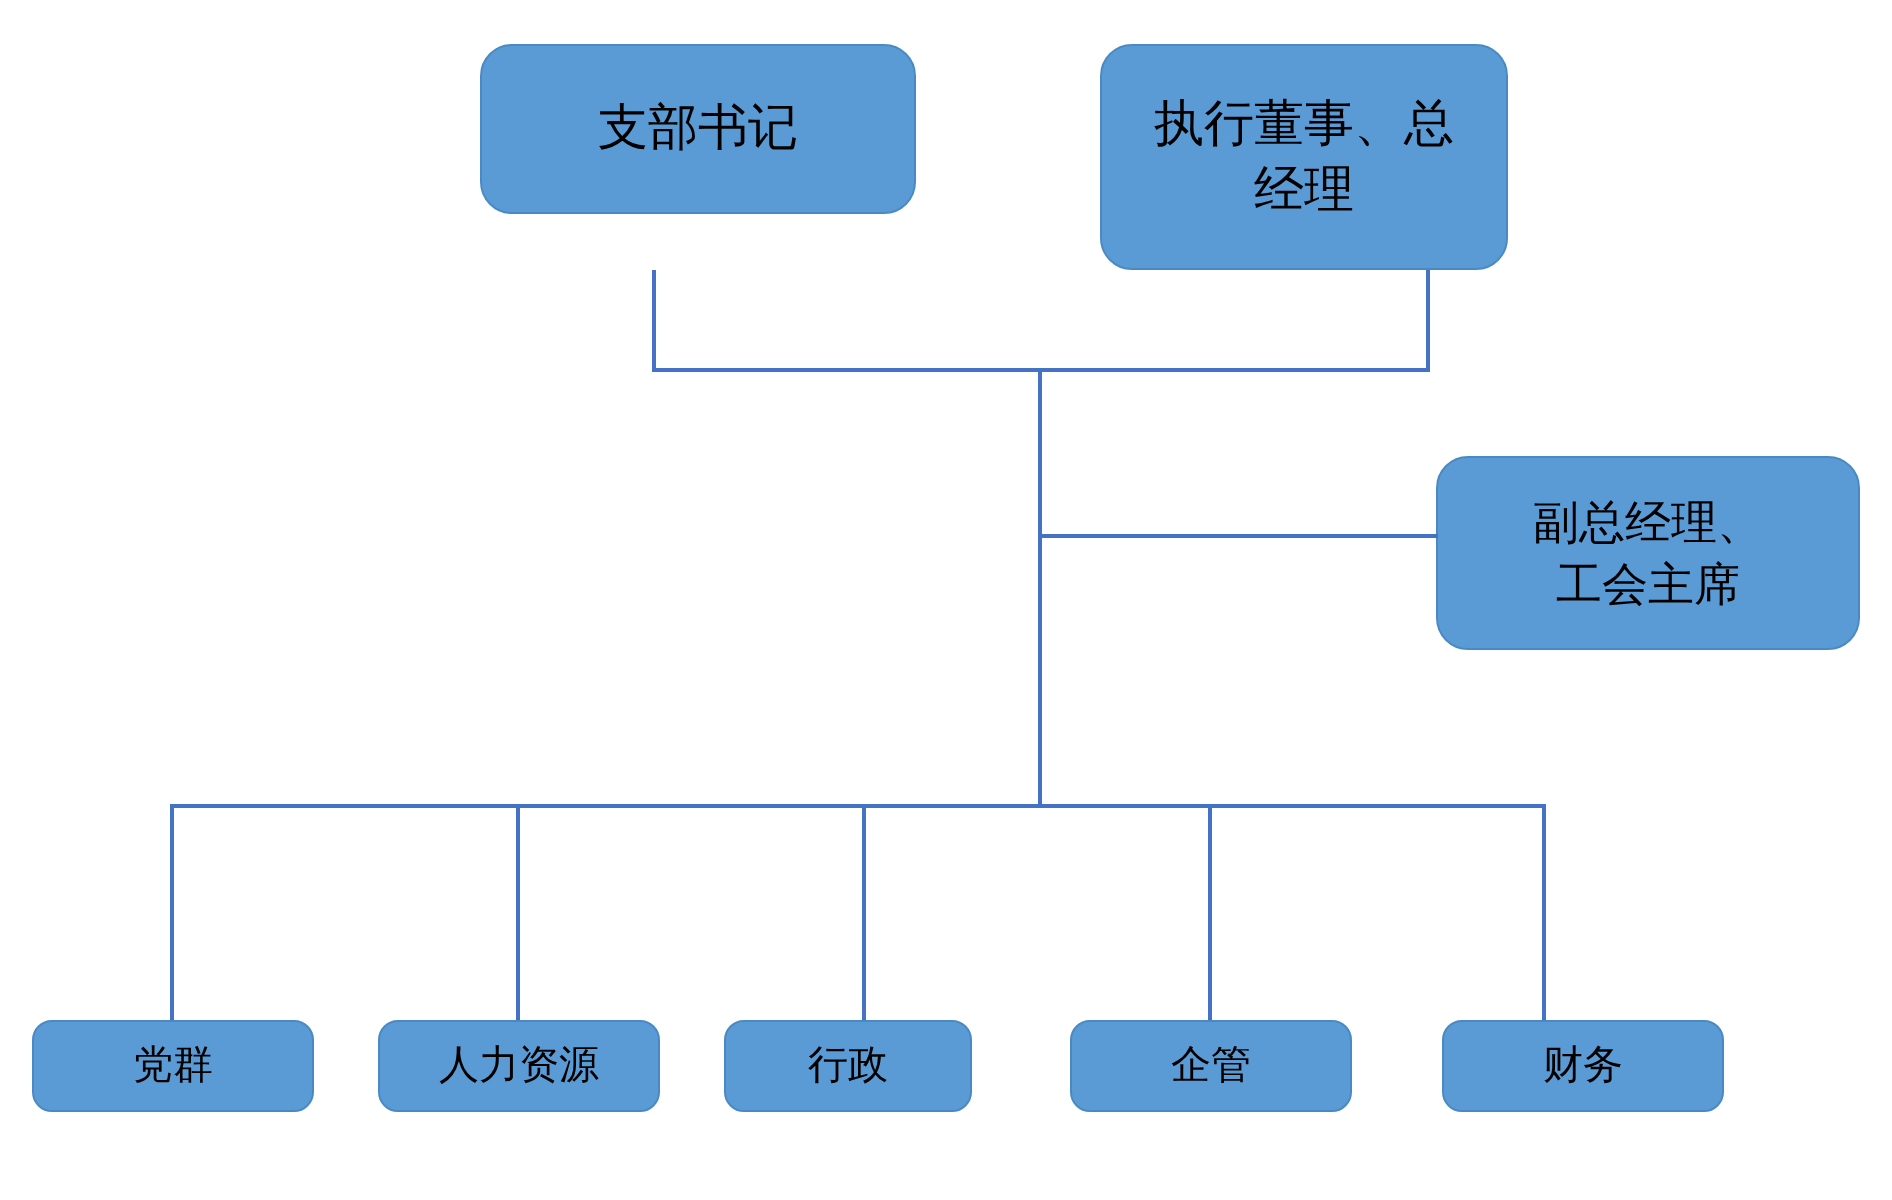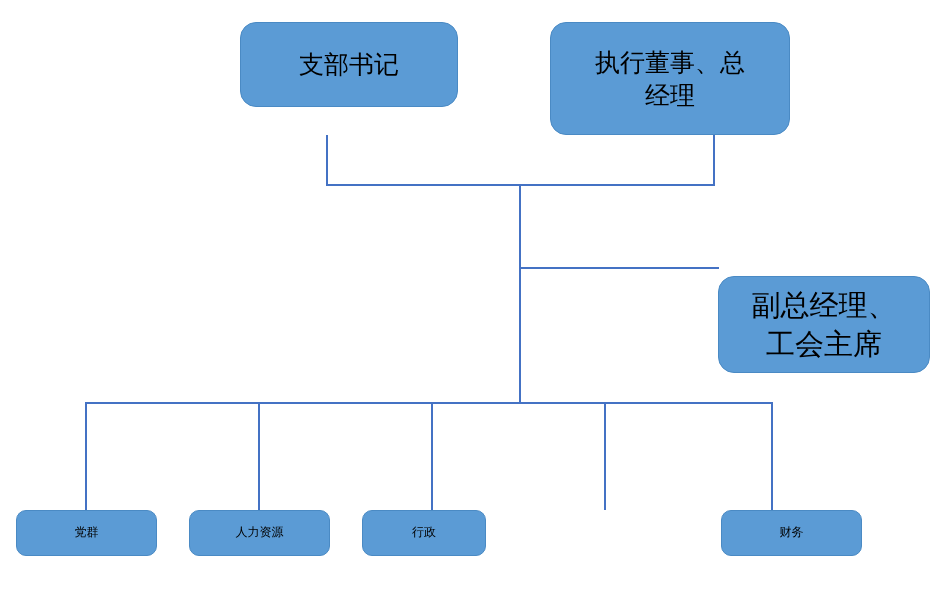--- a/index.html
+++ b/index.html
@@ -30,58 +30,58 @@
     color: #000000;
     line-height: 1.32;
     padding: 2px 6px;
     white-space: pre-line;
   }
   .node-top {
     font-size: 25px;
     border-radius: 16px;
   }
   .node-mid {
-    font-size: 29px;
+    font-size: 23px;
     border-radius: 16px;
-    margin-top: 48px;
   }
   .node-leaf {
-    font-size: 12px;
+    font-size: 20px;
     border-radius: 10px;
   }
   .connector {
     position: absolute;
     background: #4472C4;
   }
   .connector.h {
     height: 2px;
   }
   .connector.v {
     width: 2px;
   }
 </style>
 </head>
 <body>
 
 <div id="chart-canvas">
 
   <div class="node node-top" style="left:240px; top:22px; width:218px; height:85px;">支部书记</div>
 
-  <div class="node node-top" style="left:550px; top:22px; width:240px; height:113px;">执行董事、总
+  <div class="node node-top" style="left:550px; top:22px; width:204px; height:113px;">执行董事、总
 经理</div>
 
   <div class="node node-mid" style="left:718px; top:228px; width:212px; height:97px;">副总经理、
 工会主席</div>
 
   <div class="node node-leaf" style="left:16px; top:510px; width:141px; height:46px;">党群</div>
 
   <div class="node node-leaf" style="left:189px; top:510px; width:141px; height:46px;text-align:center;">人力资源</div>
 
   <div class="node node-leaf" style="left:362px; top:510px; width:124px; height:46px;">行政</div>
 
+  <div class="node node-leaf" style="left:535px; top:510px; width:141px; height:46px;">企管</div>
 
   <div class="node node-leaf" style="left:708px; top:510px; width:141px; height:46px;margin-left:13px;">财务</div>
 
   <div class="connector v" style="left:326px; top:135px; height:50px;"></div>
 
   <div class="connector v" style="left:713px; top:135px; height:50px;"></div>
 
   <div class="connector h" style="left:326px; top:184px; width:389px;"></div>
 
   <div class="connector v" style="left:519px; top:184px; height:220px;"></div>

